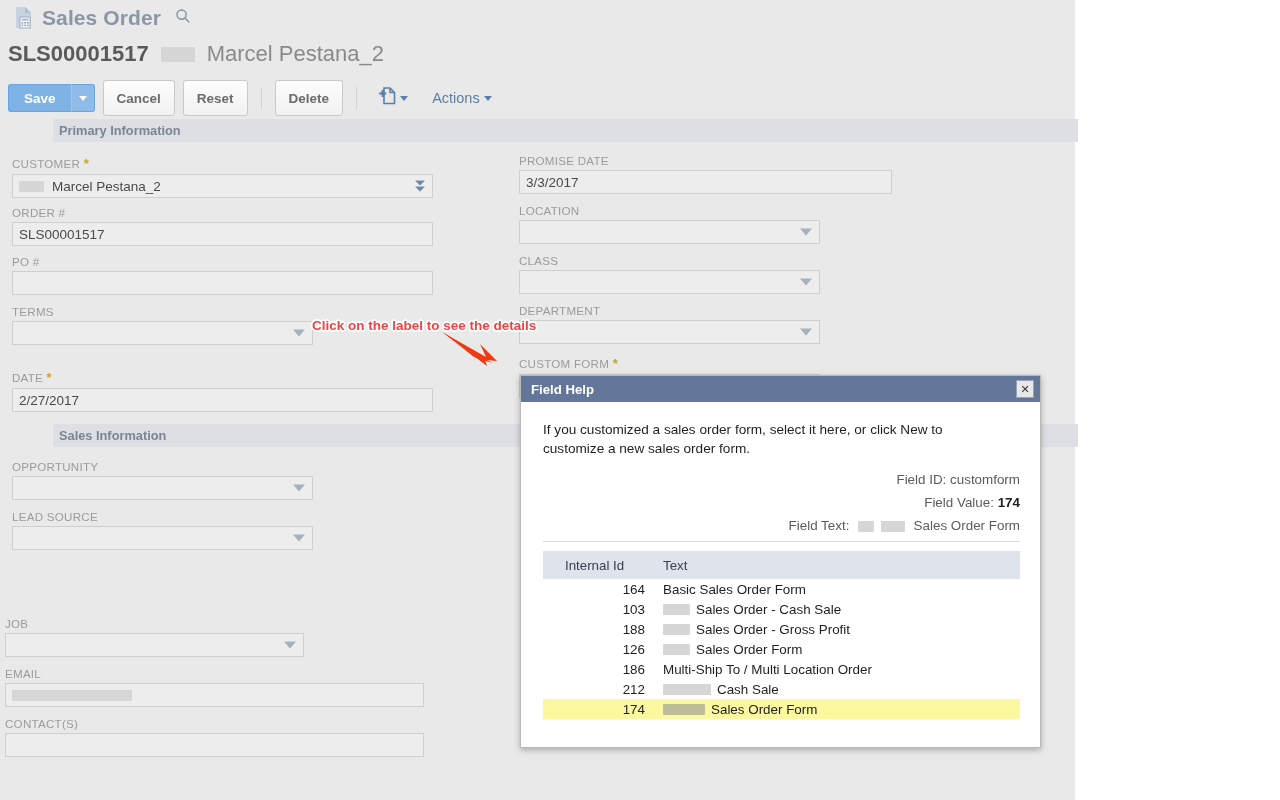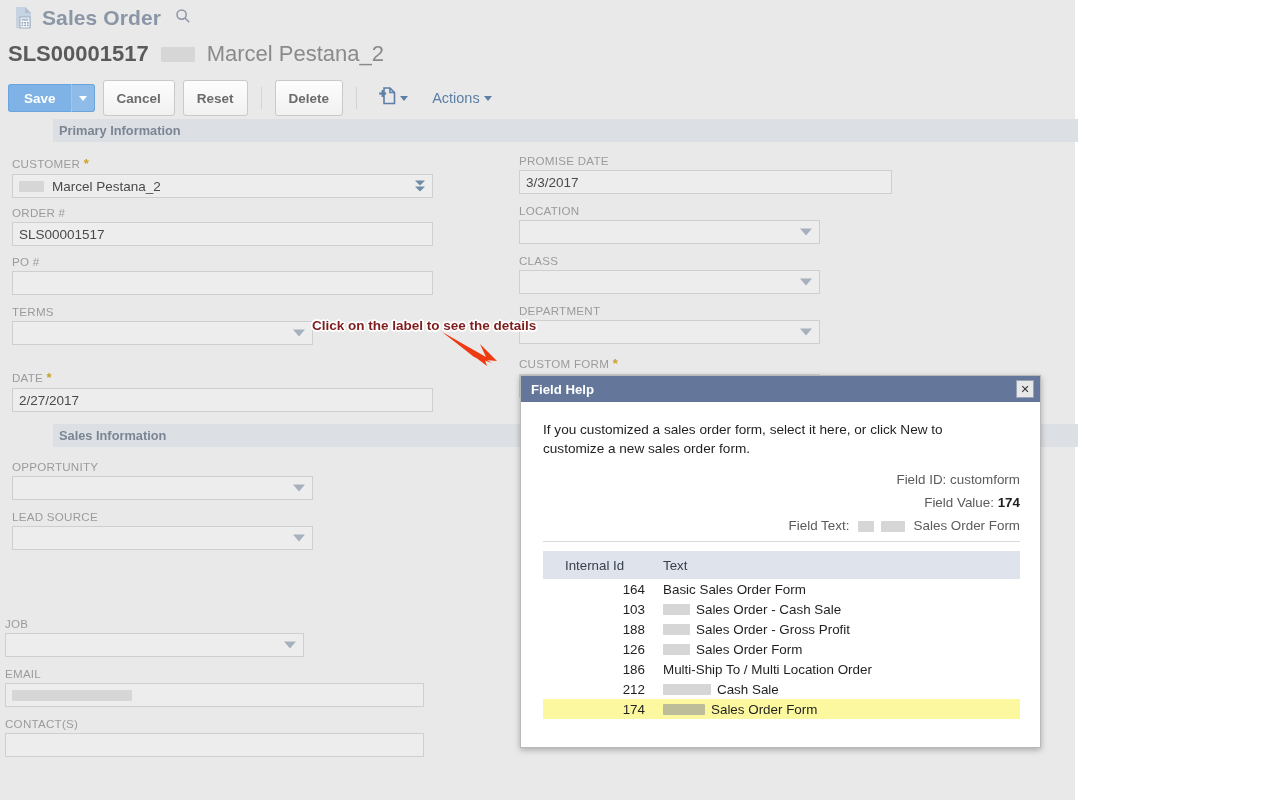--- a/index.html
+++ b/index.html
@@ -112,21 +112,21 @@
     position:absolute; right:7px; top:50%; transform:translateY(-50%);
     display:flex; flex-direction:column; gap:1px; line-height:0;
   }
   .chev {
     width:0;height:0;border-left:5px solid transparent;border-right:5px solid transparent;
     border-top:5px solid #6f8ba8;
   }
 
   
   .anno {
-    position: absolute; color: #7f1d1d; font-weight: bold; font-size: 13.5px;
+    position: absolute; color: #ef4444; font-weight: bold; font-size: 13.5px;
     line-height: 17px;
     text-shadow:
       -1.4px -1.4px 0 #fff, 1.4px -1.4px 0 #fff, -1.4px 1.4px 0 #fff, 1.4px 1.4px 0 #fff,
       0 -1.6px 0 #fff, 0 1.6px 0 #fff, -1.6px 0 0 #fff, 1.6px 0 0 #fff;
     white-space: pre;
   }
 
   
   .dialog {
     position: absolute; left: 520px; top: 375px; width: 521px;

